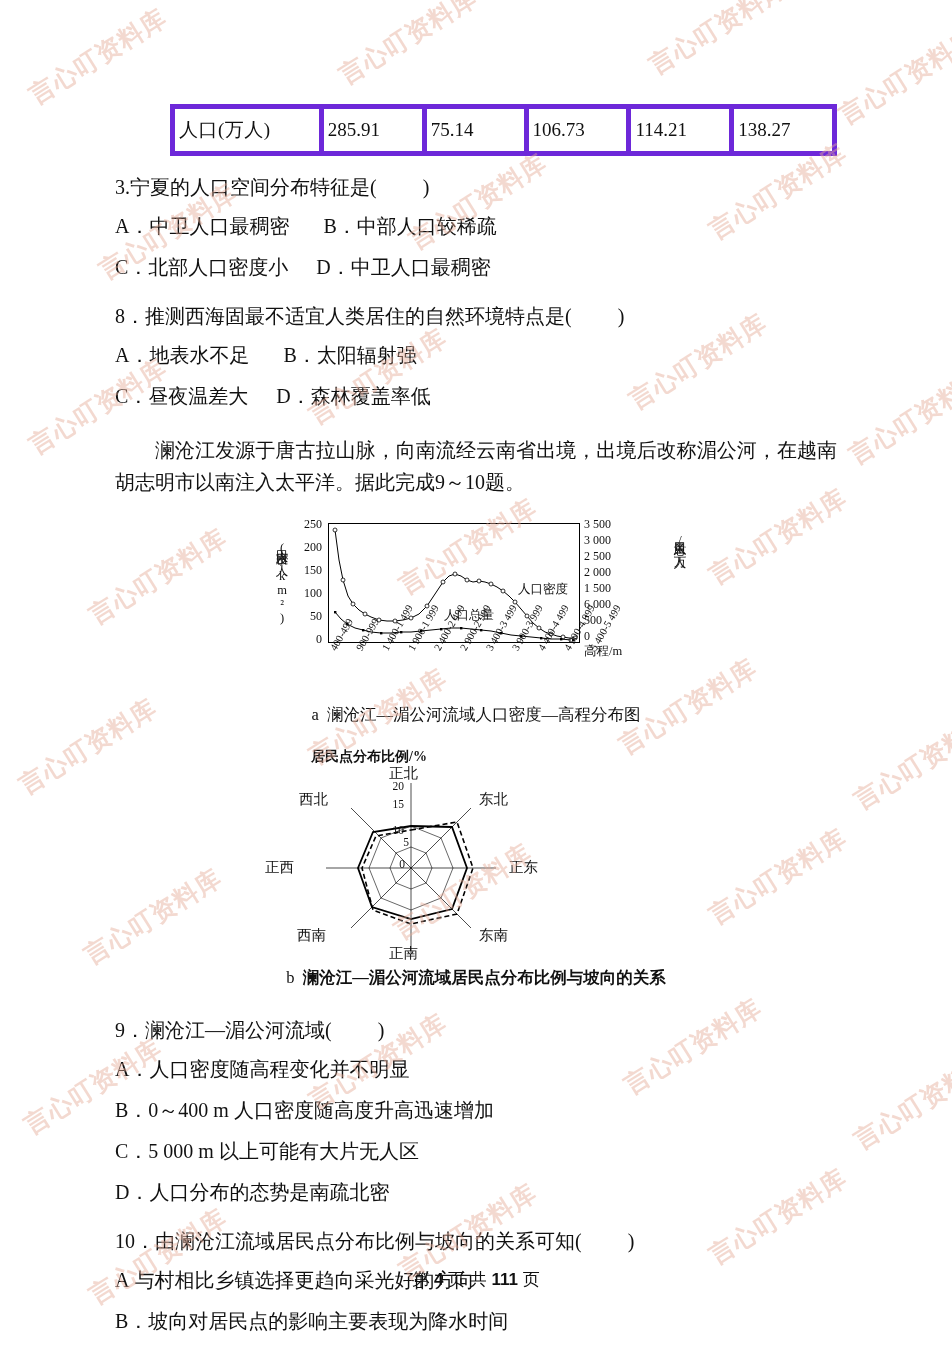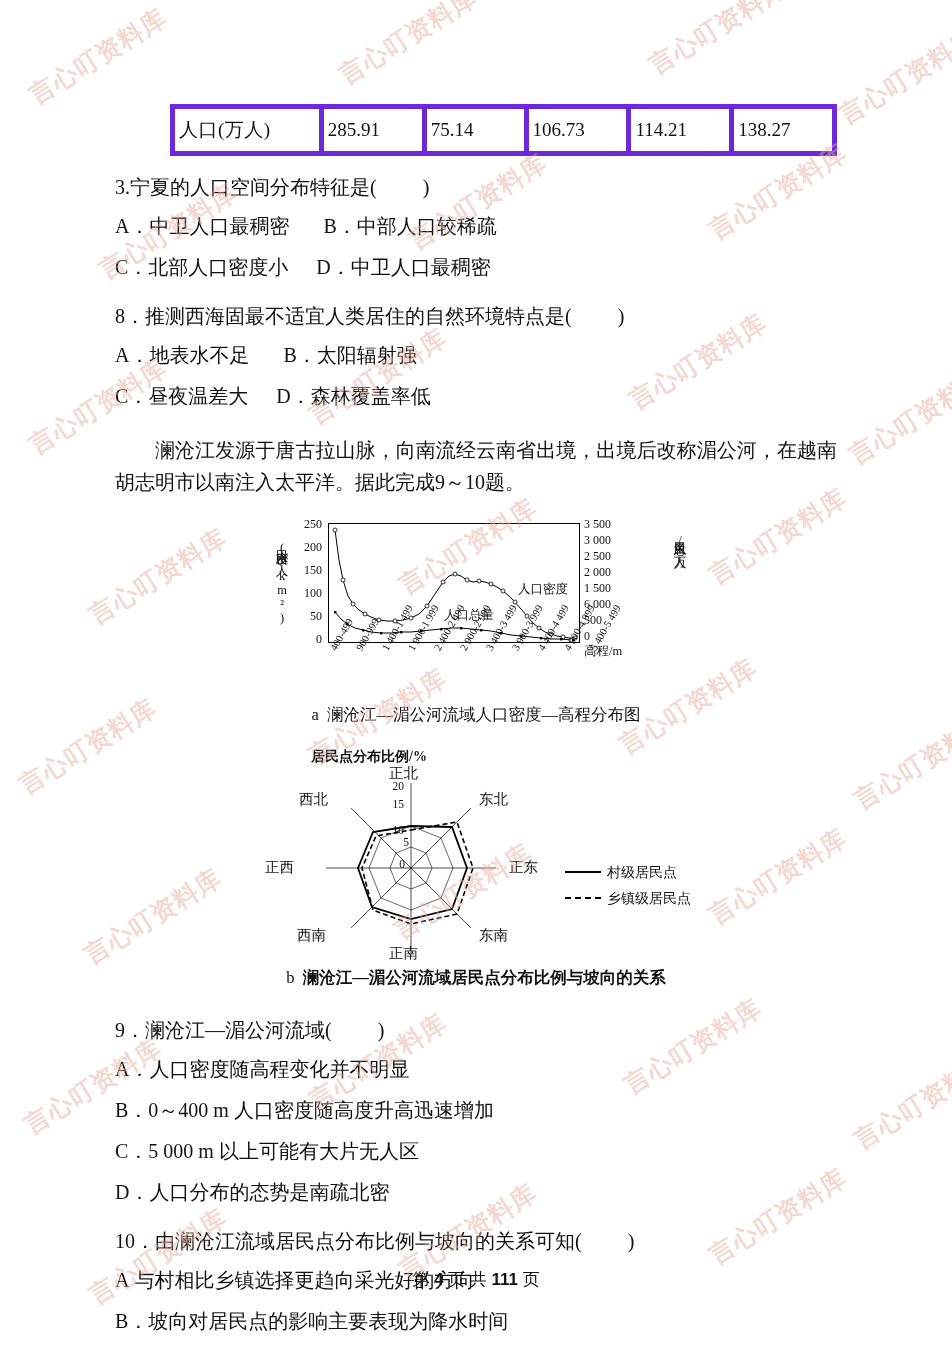--- a/index.html
+++ b/index.html
@@ -453,24 +453,20 @@
       <div class="dirLab" style="left:38px;  top:42px;">西北</div>
 
       
       <div class="scaleNum" style="left:121px; top:32px;">20</div>
       <div class="scaleNum" style="left:121px; top:50px;">15</div>
       <div class="scaleNum" style="left:121px; top:76px;">10</div>
       <div class="scaleNum" style="left:126px; top:88px;">5</div>
       <div class="scaleNum" style="left:122px; top:110px;">0</div>
 
       
-      <div class="legendB">
-        <div><span class="ln"></span><span>村级居民点</span></div>
-        <div><span class="ln dash"></span><span>乡镇级居民点</span></div>
-      </div>
     </div>
 
     <div class="fig-cap">
       <span>b</span>&nbsp;&nbsp;<b>澜沧江—湄公河流域居民点分布比例与坡向的关系</b>
     </div>
   </div>
 
   <div class="q q-stem" style="margin-top:26px;">
     <span>9．澜沧江—湄公河流域(</span><span class="paren"></span><span>)</span>
   </div>

